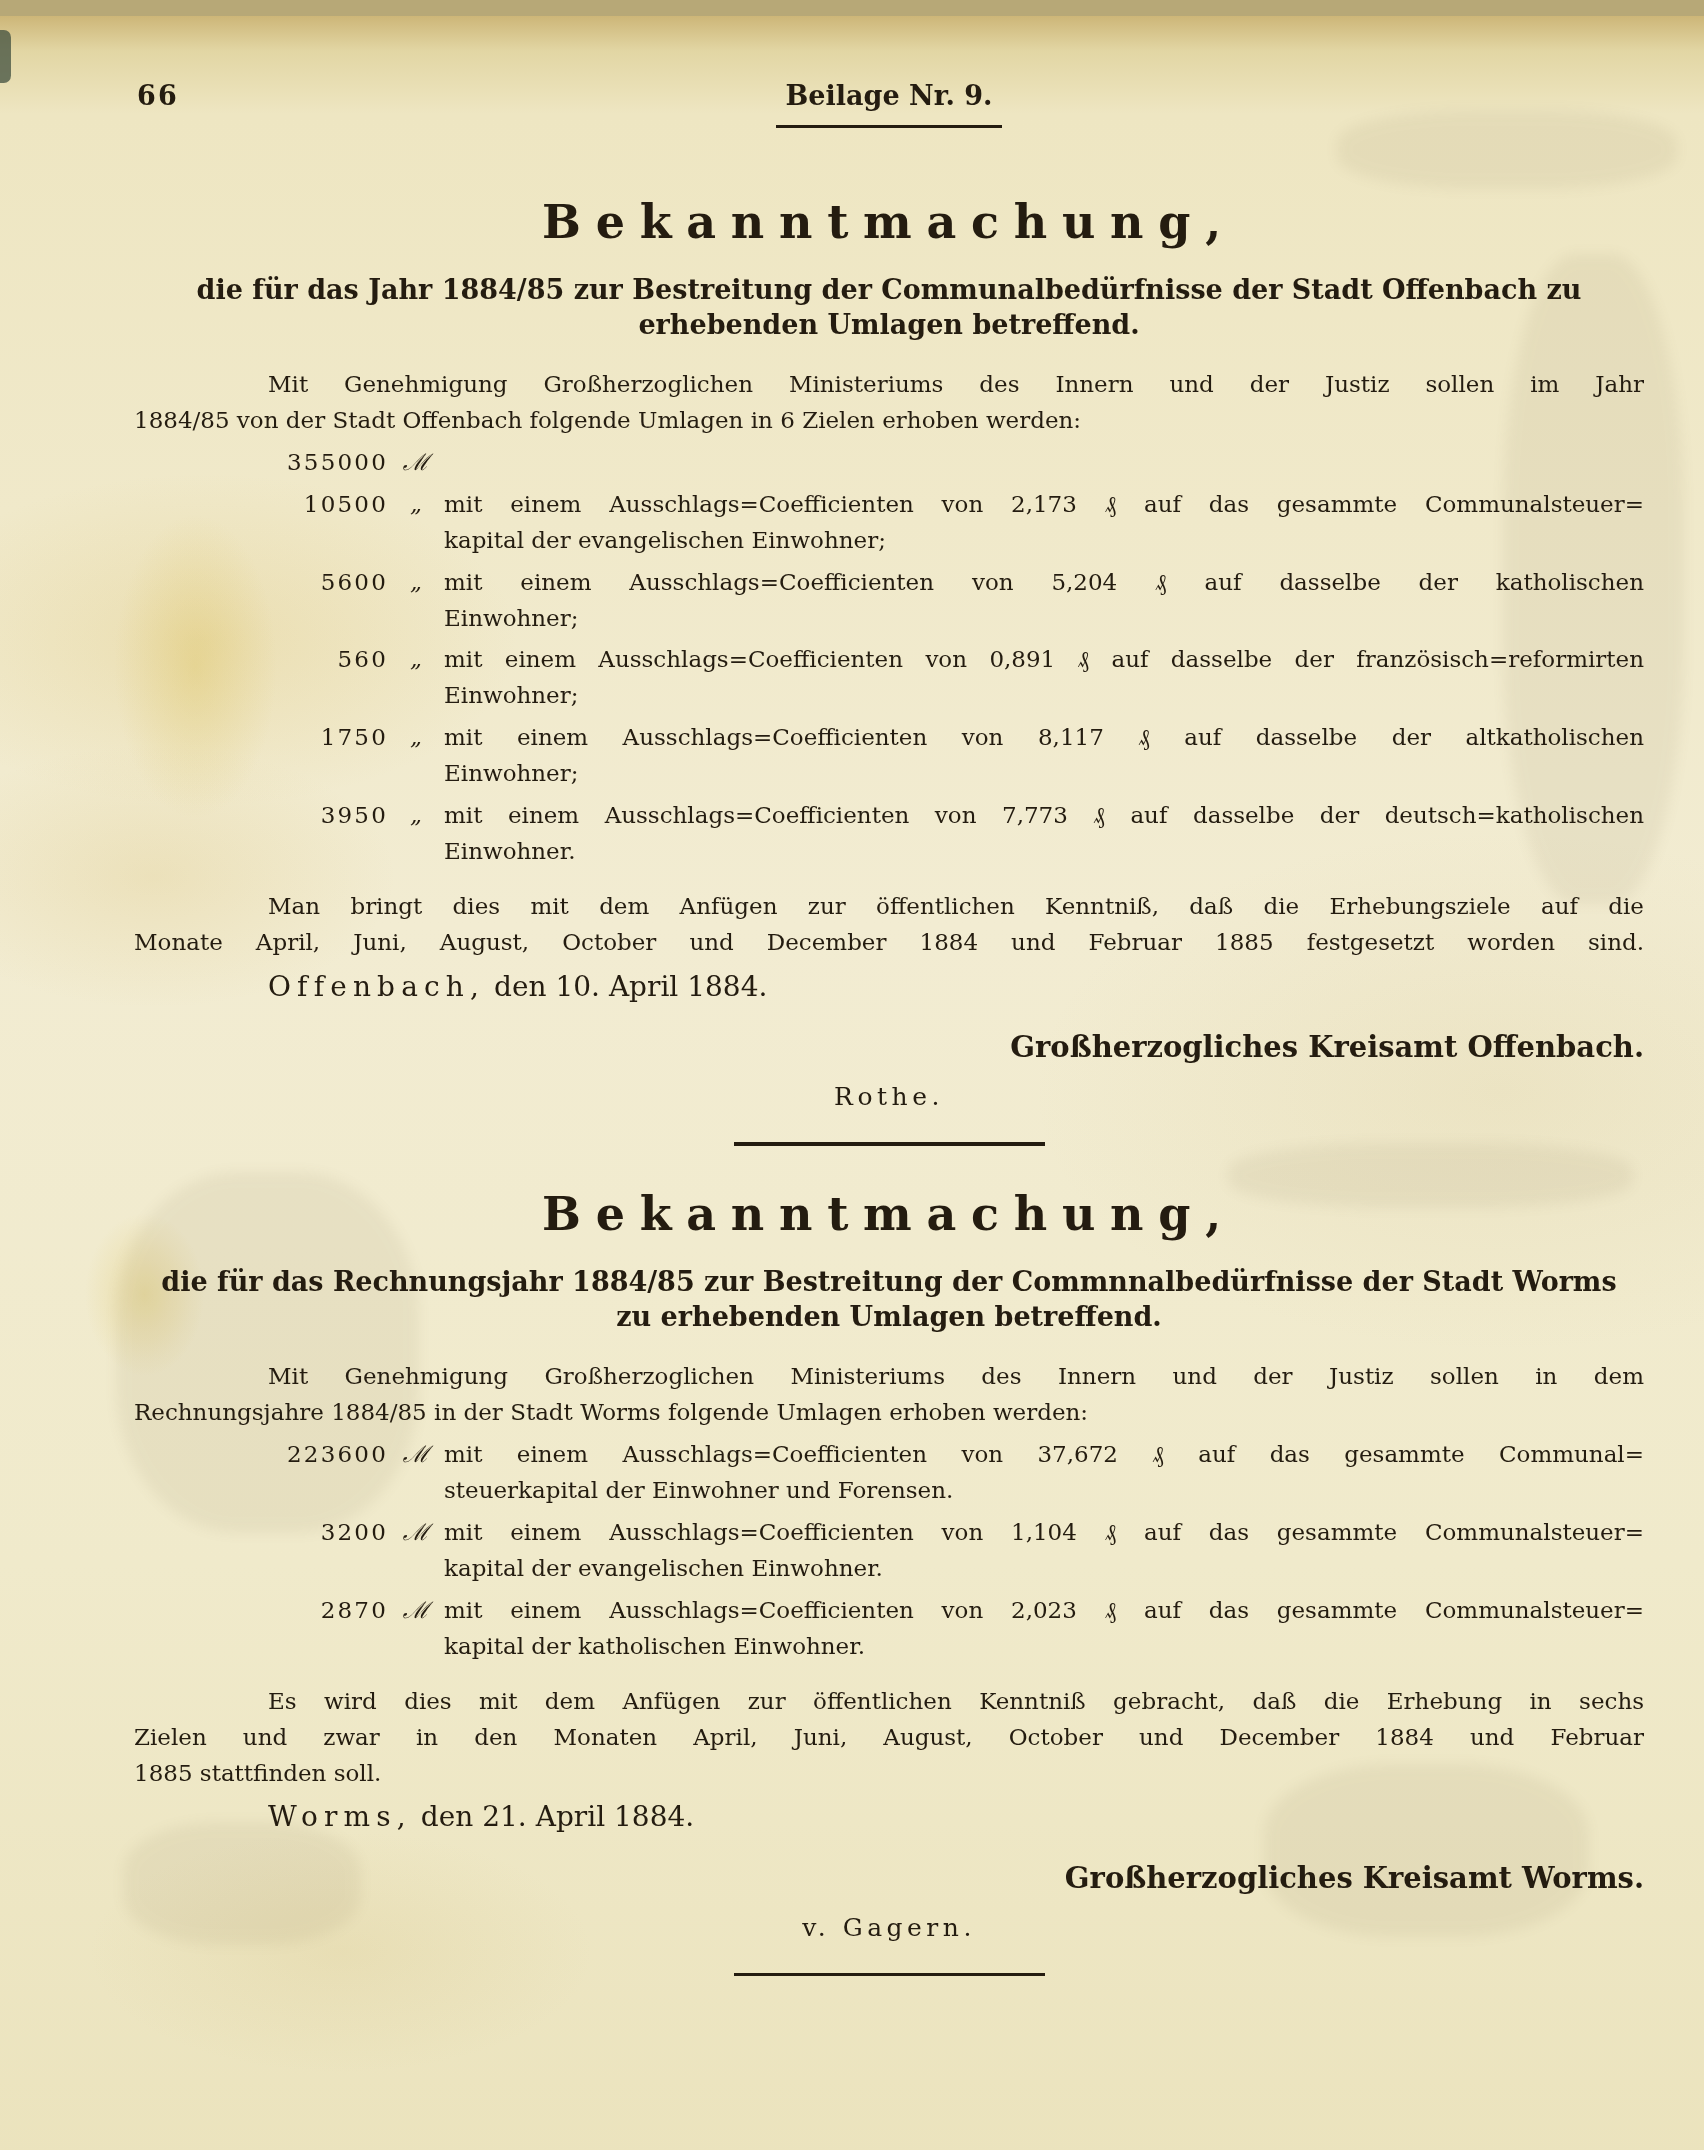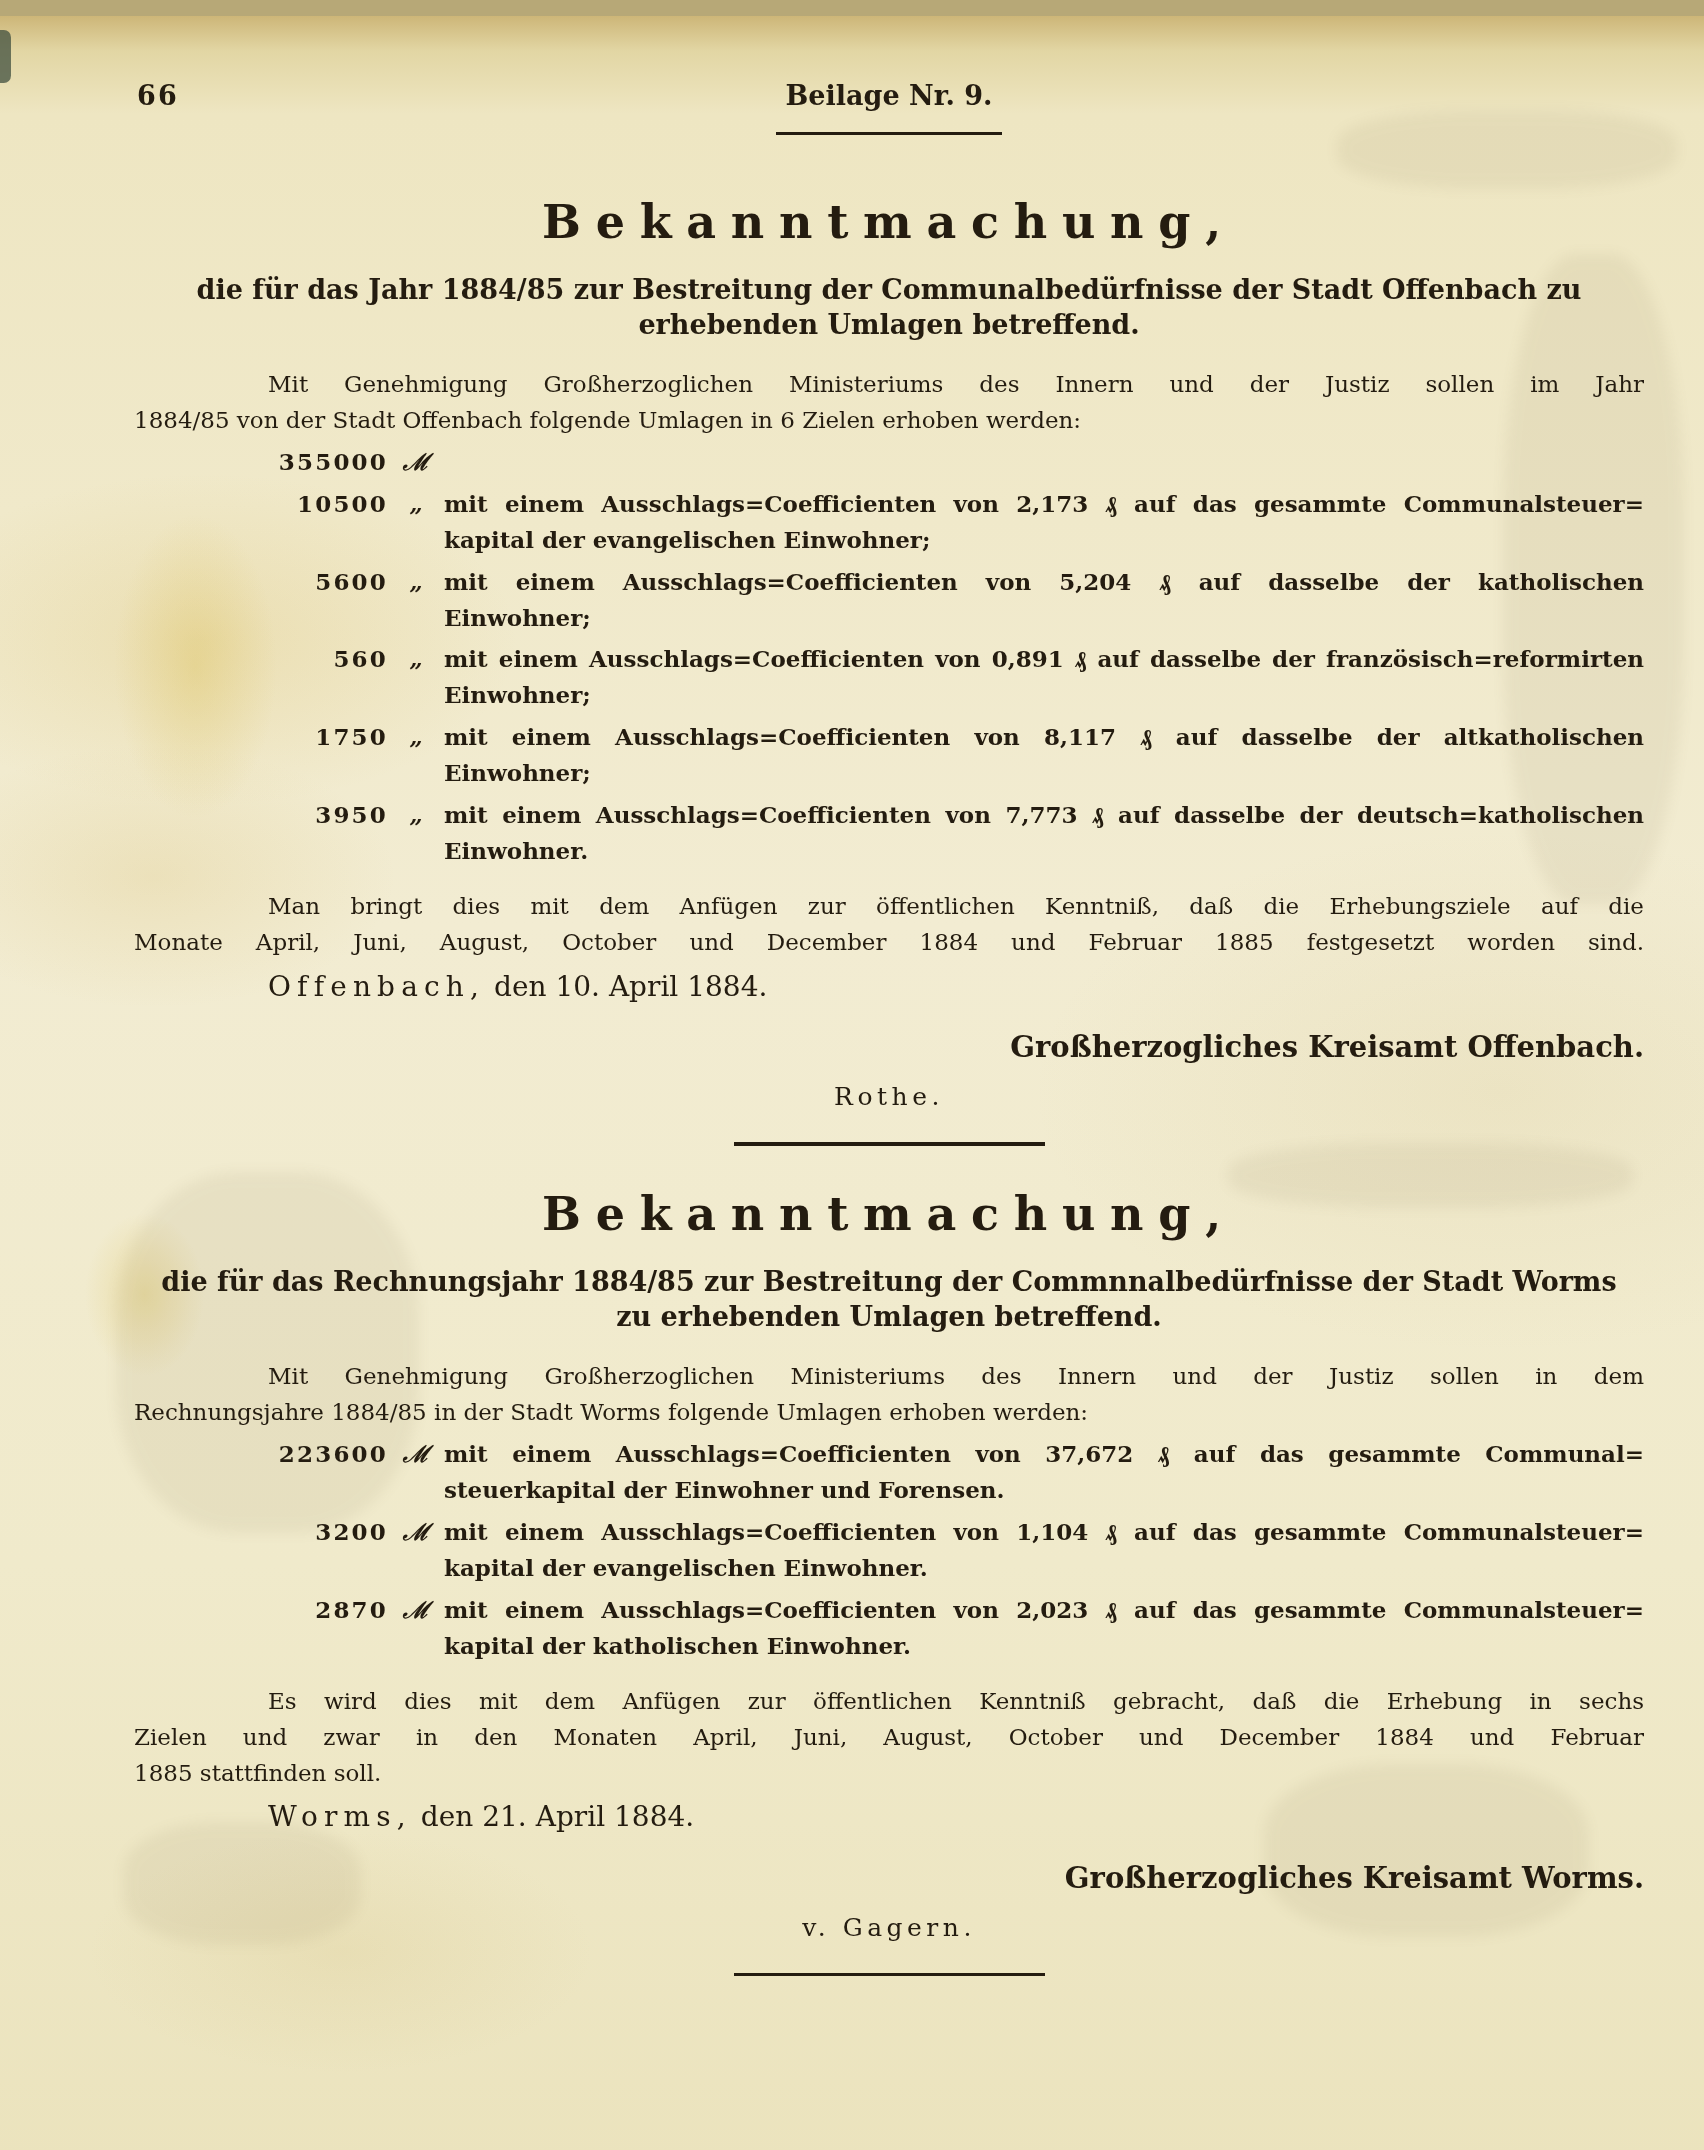--- a/index.html
+++ b/index.html
@@ -20,31 +20,31 @@
   .stain{position:absolute;pointer-events:none;}
   .corner-spot{left:0;top:14.4px;width:10.8px;height:53px;background:#41503f;opacity:.75;border-radius:0 7.2px 7.2px 0;filter:blur(0.7px);}
   .ghost{background:#6b5a33;filter:blur(6.5px);opacity:.07;border-radius:40%;}
   .yellow-blob{background:radial-gradient(ellipse closest-side,rgba(216,186,70,.30),transparent 75%);}
 
   .content{position:absolute;left:134px;top:0;width:1510px;font-size:23px;line-height:36px;}
 
   .page-header{position:relative;height:38px;margin-top:62px;font-size:27px;font-weight:bold;}
   .page-number{position:absolute;left:2.9px;top:0;letter-spacing:2.2px;}
   .header-center{text-align:center;}
-  .header-center .hdr{display:inline-block;border-bottom:3.6px solid #241c10;padding:0 10px 18px;}
+  .header-center .hdr{display:inline-block;border-bottom:3.6px solid #241c10;padding:0 10px 11px;}
 
   .proclamation-title{text-align:center;font-size:46px;font-weight:bold;letter-spacing:.32em;margin-top:78px;line-height:56px;}
   .subtitle{text-align:center;font-weight:bold;font-size:27px;line-height:35px;margin-top:21.7px;}
 
   .para{margin-top:24.6px;}
   .l-stretch{text-align:justify;text-align-last:justify;}
   .l-indent{text-indent:134px;}
 
   .levy-list{margin-top:5.8px;}
-  .levy-item{display:flex;margin-top:5.8px;font-weight:bold;}
+  .levy-item{display:flex;margin-top:5.8px;}
   .levy-amount{width:254px;text-align:right;letter-spacing:2.2px;}
   .levy-unit{width:56px;text-align:center;font-style:italic;}
   .levy-text{flex:1;}
 
   .dateline{margin-top:8.7px;text-indent:134px;font-size:28px;}
   .dateline .place{letter-spacing:.22em;}
 
   .authority{text-align:right;font-weight:bold;font-size:29px;margin-top:24.6px;line-height:36px;}
   .signatory{text-align:center;font-size:25px;letter-spacing:.18em;margin-top:16px;line-height:32px;}
 

